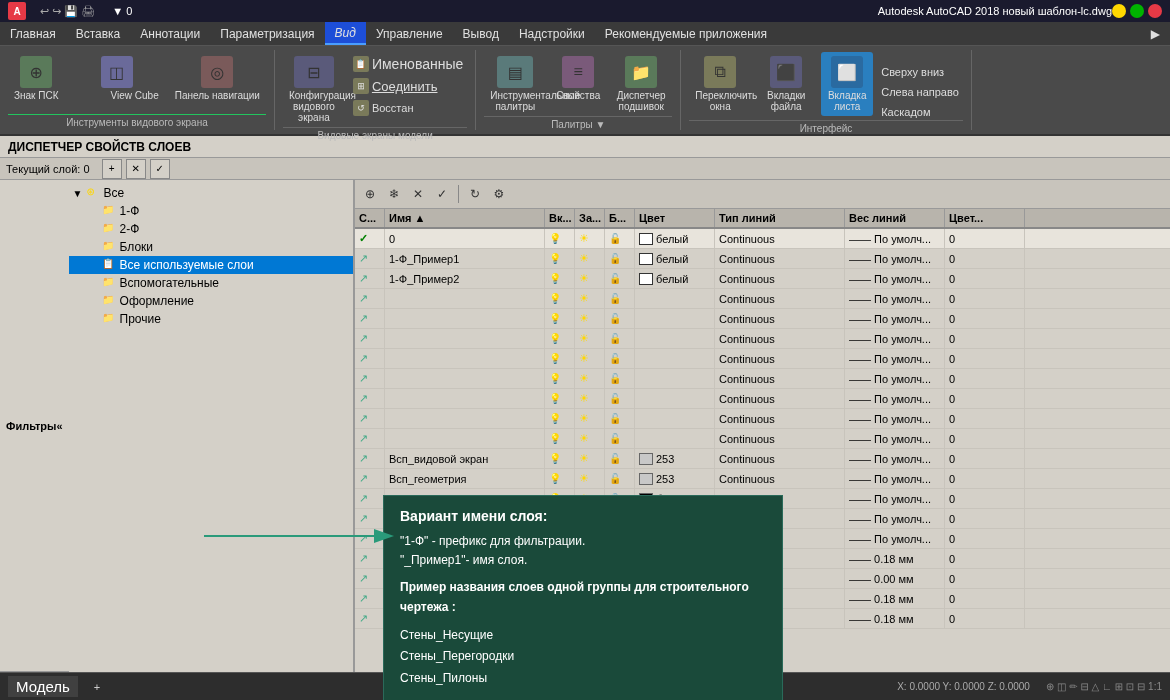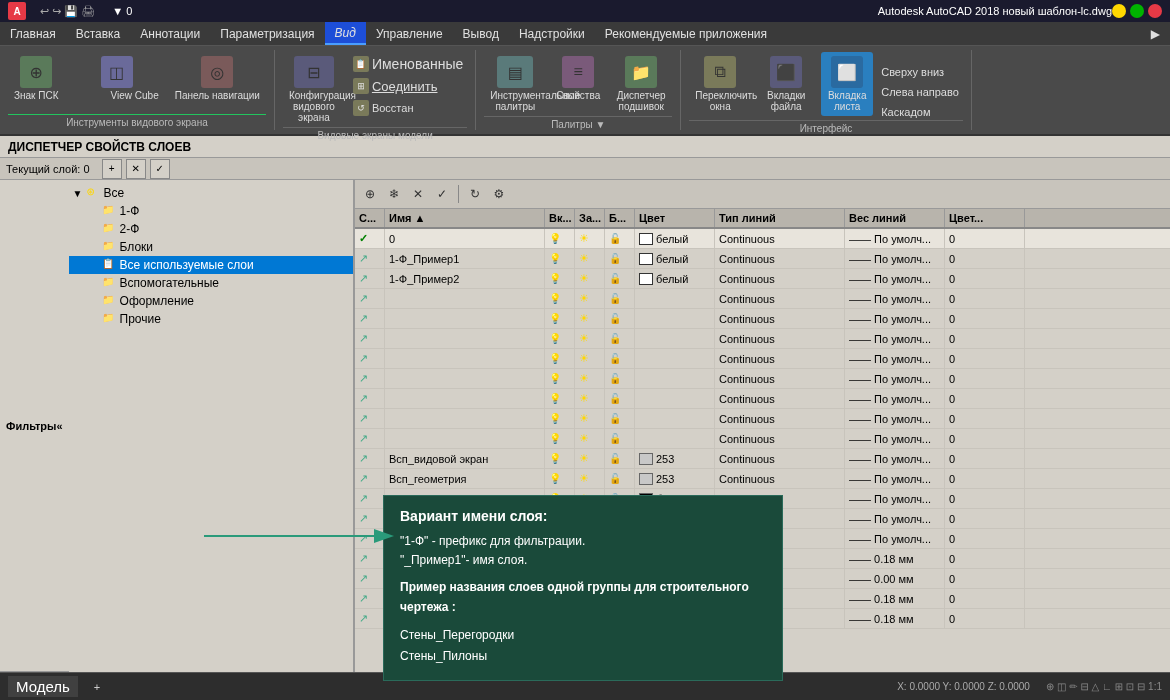--- a/index.html
+++ b/index.html
@@ -1006,20 +1006,21 @@
     </svg>
     <div class="info-box-title">Вариант имени слоя:</div>
     <div class="info-box-text">
       <span>"1-Ф" - префикс для фильтрации.</span><br>
       <span>"_Пример1"- имя слоя.</span>
     </div>
     <div class="info-box-subtext">
       <strong>Пример названия слоев одной группы для строительного чертежа :</strong>
     </div>
     <div class="info-box-examples">
+      <div>Стены_Несущие</div>
       <div>Стены_Перегородки</div>
       <div>Стены_Пилоны</div>
     </div>
   </div>
 </div>
 
 <div class="status-bar">
   <span style="background:#404040; padding:2px 8px; cursor:pointer; font-size:15px; color:#fff;">Модель</span>
   <span style="padding:2px 8px; cursor:pointer; font-size:11px;">+</span>
   <span style="flex:1;"></span>

